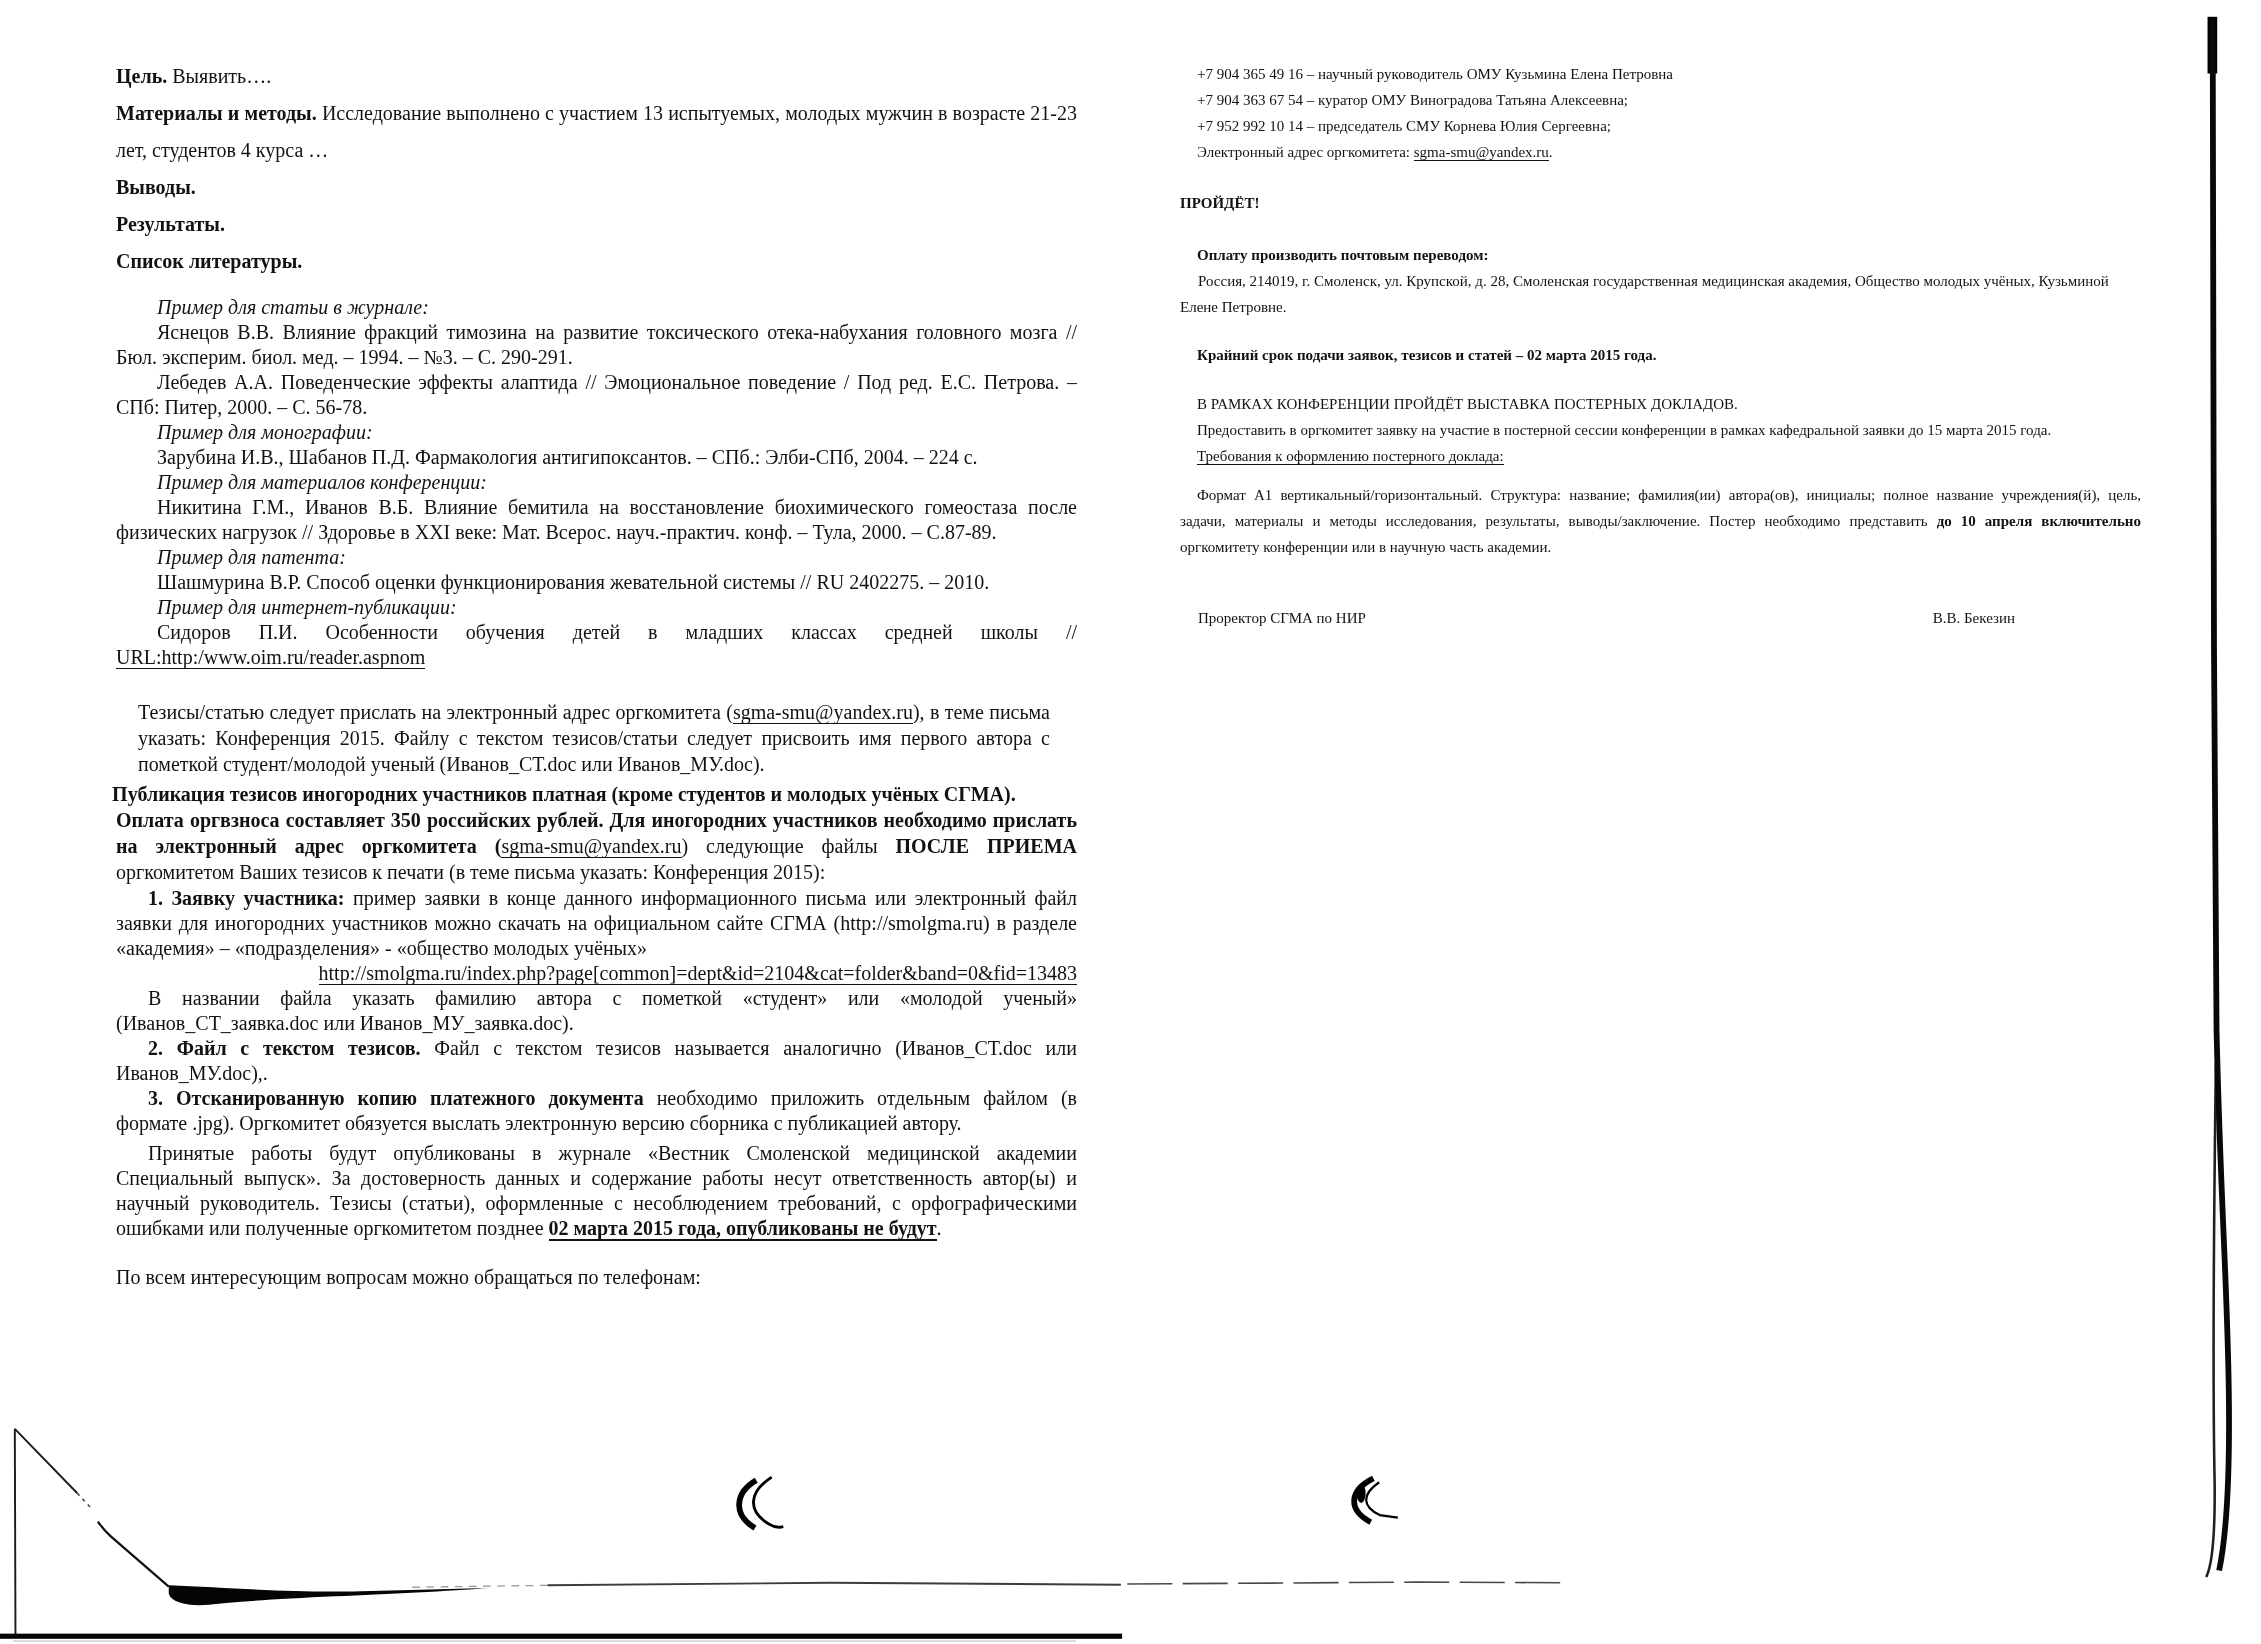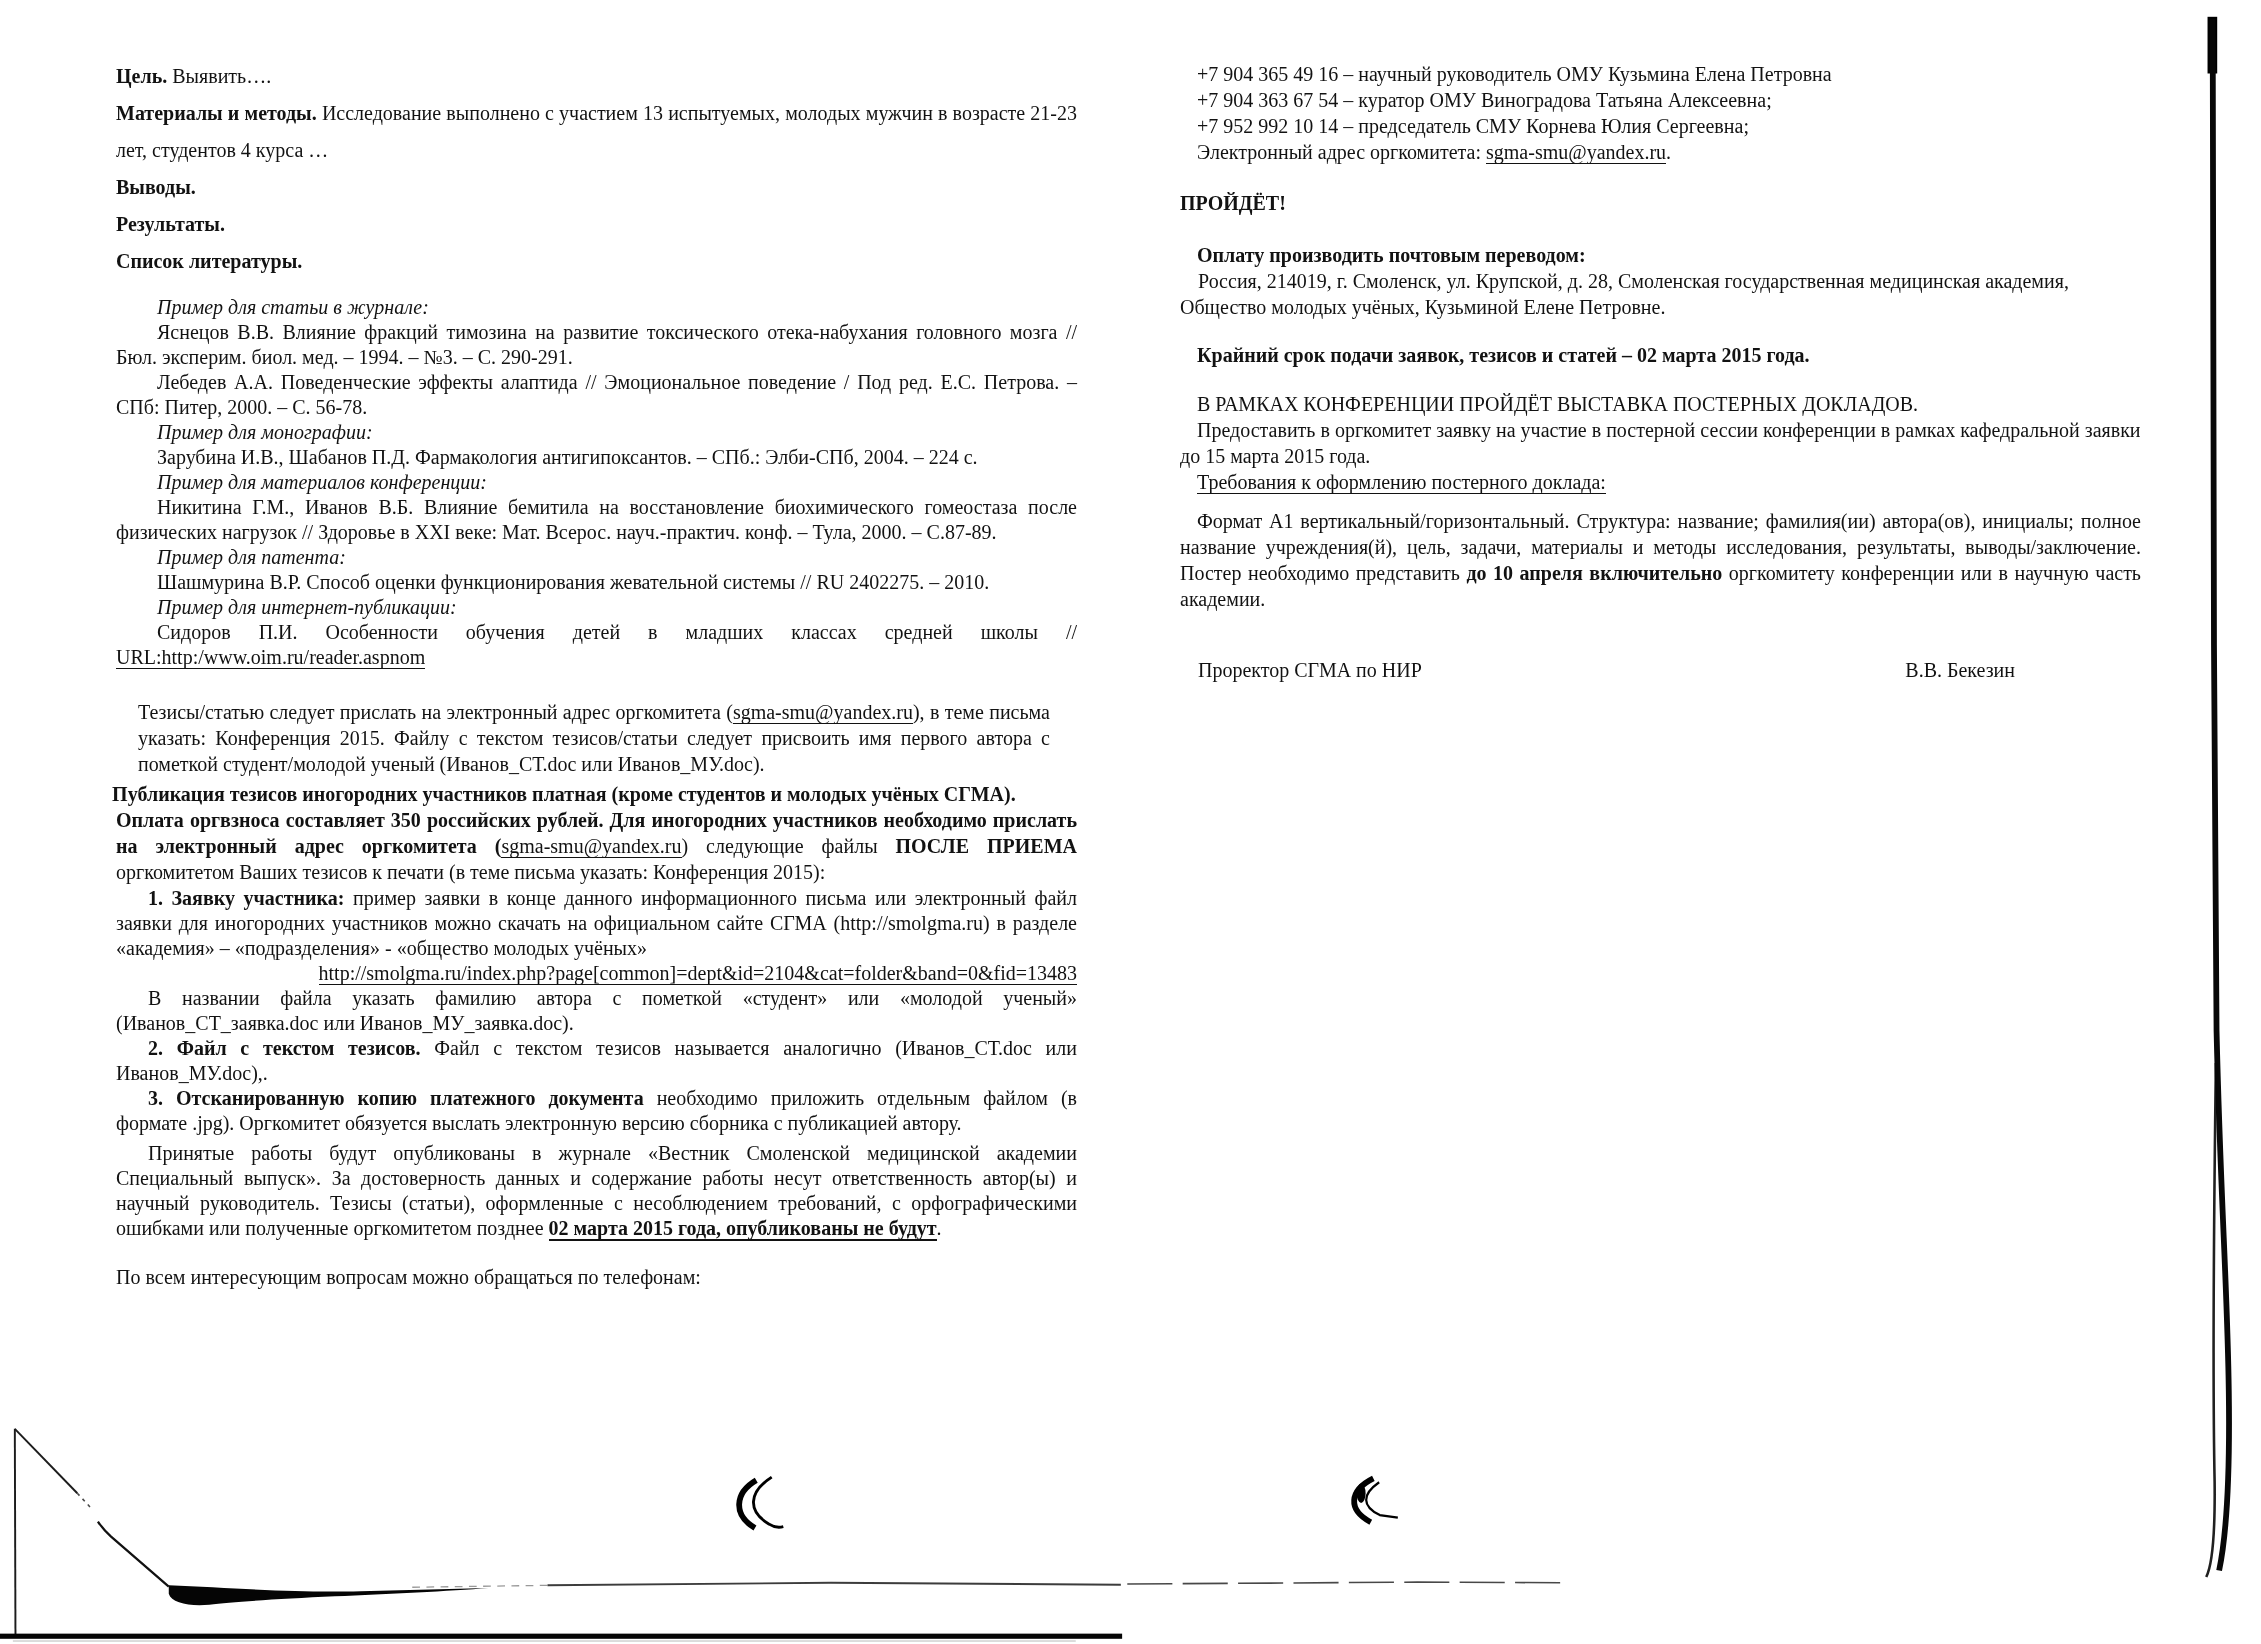--- a/index.html
+++ b/index.html
@@ -51,21 +51,21 @@
   .files .pub-note { margin-top: 4.5px; }
 
   .contact-note { margin-top: 24px; }
 
   
   .col-right {
     position: absolute;
     left: 1180px;
     top: 61px;
     width: 961px;
-    font-size: 20px;
+    font-size: 15px;
     line-height: 26px;
   }
   .phones { padding-left: 17px; }
   .attention { margin-top: 24.5px; font-weight: bold; }
   .pay-method { margin-top: 26px; text-indent: 17px; font-weight: bold; }
   .addr { text-indent: 18px; }
   .deadline-r { margin-top: 22px; text-indent: 17px; font-weight: bold; }
   .poster-head { margin-top: 23px; text-indent: 17px; }
   .poster-apply { text-indent: 17px; }
   .poster-req { text-indent: 17px; }

